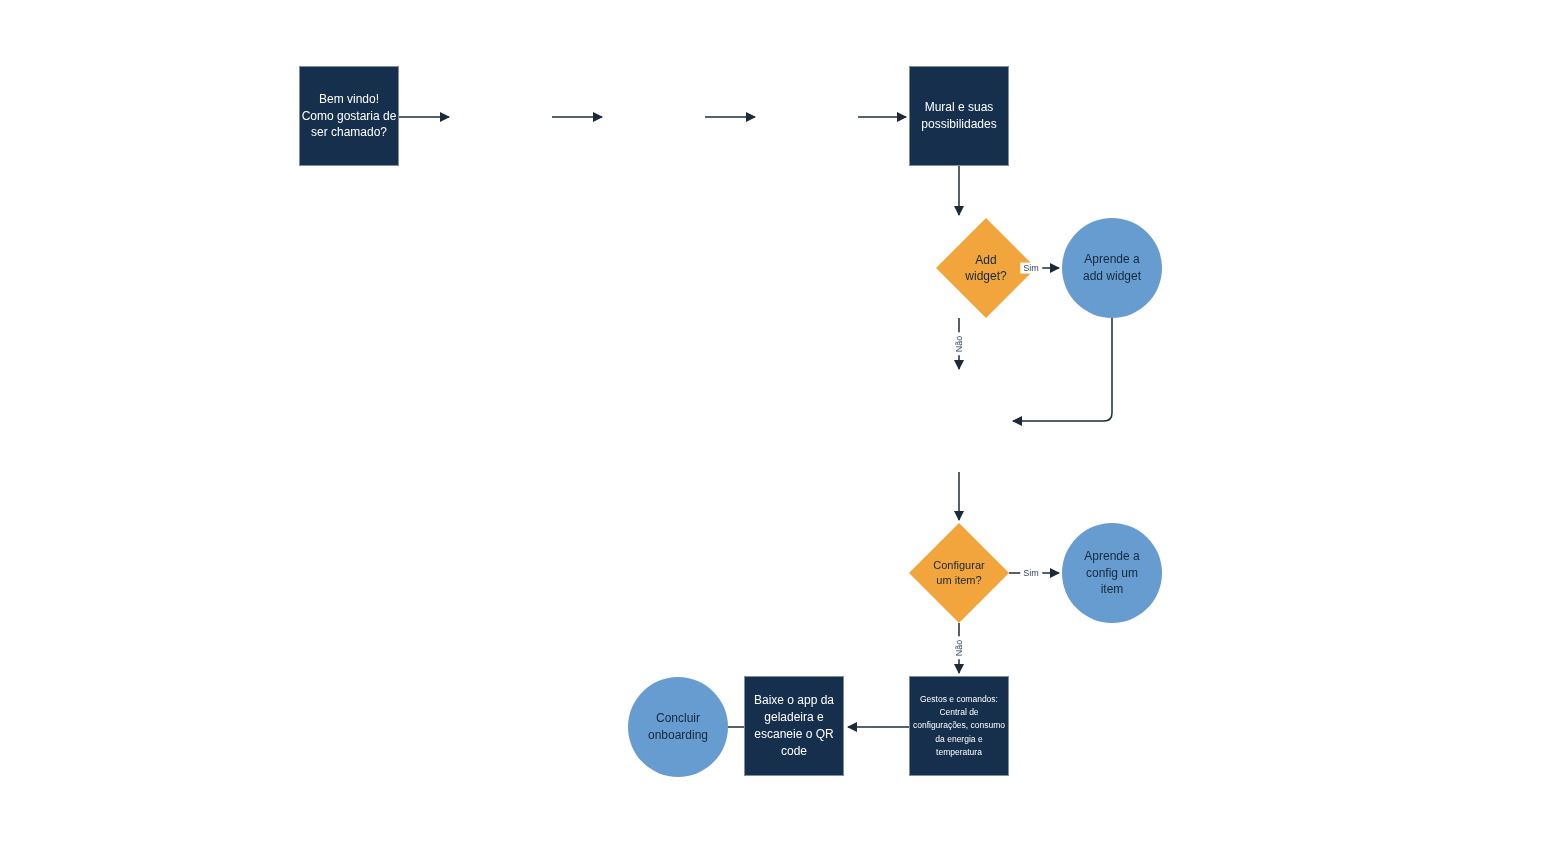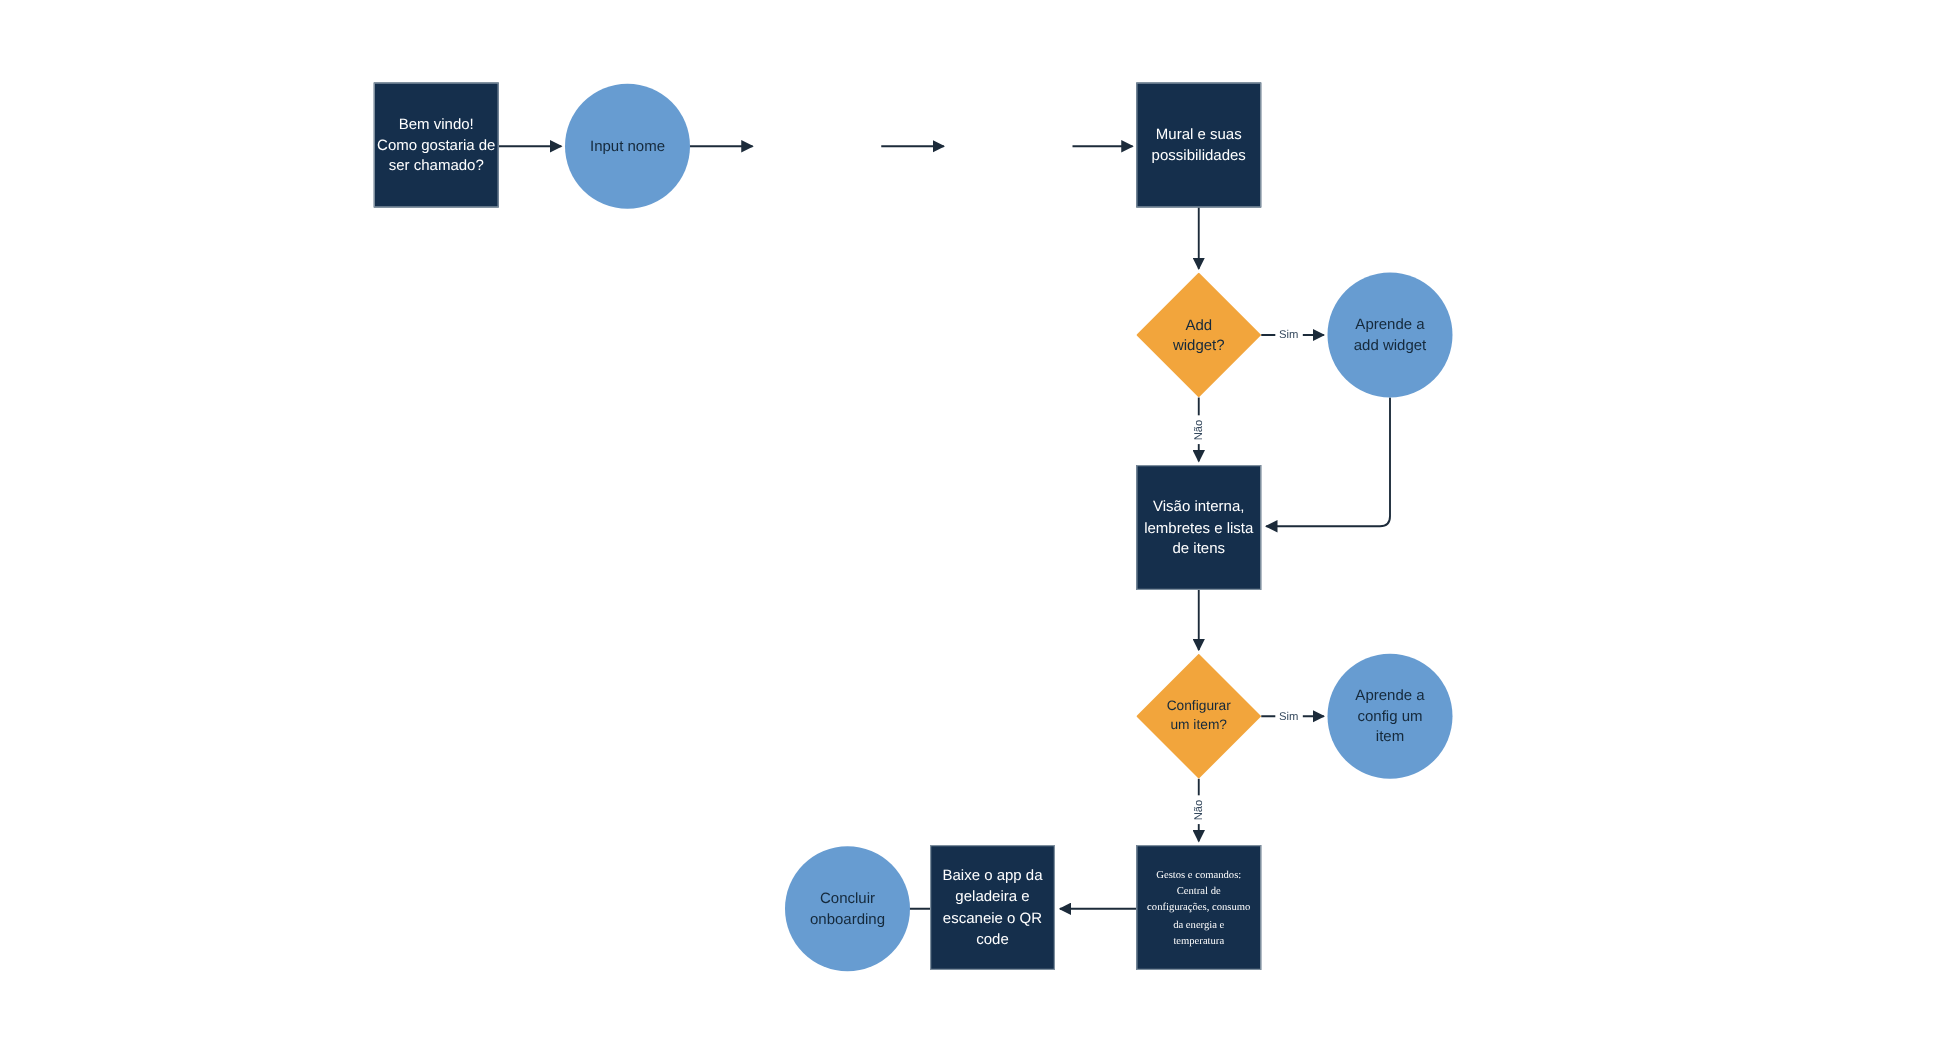--- a/index.html
+++ b/index.html
@@ -36,21 +36,21 @@
     box-sizing: border-box;
     z-index: 2;
     line-height: 1.4;
     font-size: 12px;
   }
   .rect {
     background: var(--process-fill);
     color: var(--process-text);
     border: 1px solid #7e8f9e;
   }
-  .rect.small { font-size: 8.5px; line-height: 1.55; font-family: Liberation Serif, serif; }
+  .rect.small { font-size: 8.5px; line-height: 1.55; }
   .circle {
     border-radius: 50%;
     background: var(--terminal-fill);
     color: var(--dark-text);
   }
   .diamond {
     background: var(--decision-fill);
     color: var(--dark-text);
     clip-path: polygon(50% 0, 100% 50%, 50% 100%, 0 50%);
     line-height: 1.35;
@@ -92,32 +92,28 @@
     <path d="M959,472 L959,520" marker-end="url(#arrowhead)"></path>
     <path d="M1009,573 L1059,573" marker-end="url(#arrowhead)"></path>
     <path d="M959,623 L959,673" marker-end="url(#arrowhead)"></path>
     <path d="M909,727 L848,727" marker-end="url(#arrowhead)"></path>
     <path d="M744,727 L695,727" marker-end="url(#arrowhead)"></path>
   </svg>
 
   <div class="node rect" style="left:299px;top:66px">Bem vindo!
 Como gostaria de
 ser chamado?</div>
-  <div class="node circle" style="left:452px;top:67px">Input nome</div>
   <div class="node rect" style="left:909px;top:66px">Mural e suas
 possibilidades</div>
 
-  <div class="node diamond" style="left:909px;top:218px">Add
+  <div class="node diamond" style="left:936px;top:218px">Add
 widget?</div>
   <div class="node circle" style="left:1062px;top:218px">Aprende a
 add widget</div>
 
-  <div class="node rect" style="left:909px;top:372px">Visão interna,
-lembretes e lista
-de itens</div>
 
   <div class="node diamond small" style="left:909px;top:523px">Configurar
 um item?</div>
   <div class="node circle" style="left:1062px;top:523px">Aprende a
 config um
 item</div>
 
   <div class="node rect small" style="left:909px;top:676px">Gestos e comandos:
 Central de
 configurações, consumo

